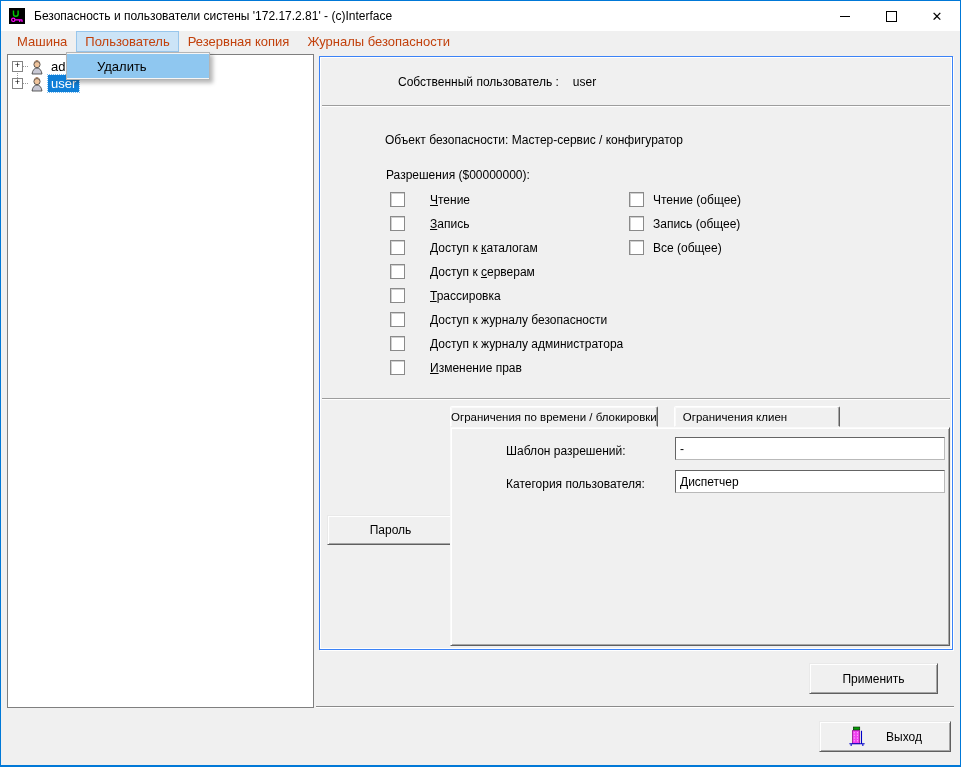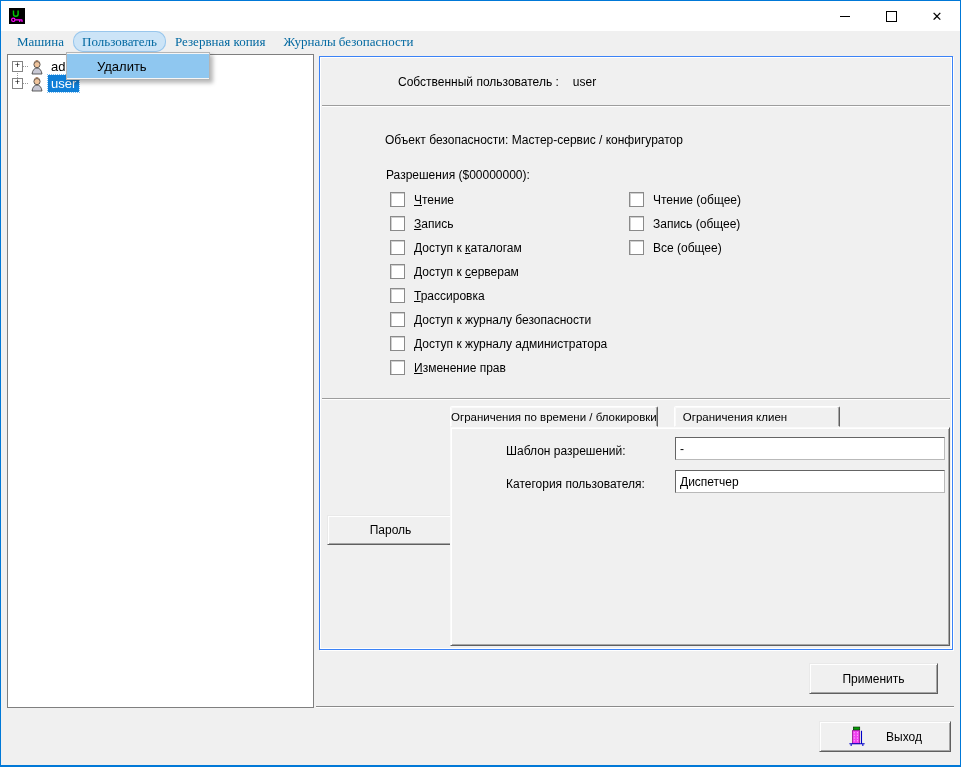--- a/index.html
+++ b/index.html
@@ -11,22 +11,22 @@
   .app-icon{margin-left:8px;width:16px;height:16px;flex:0 0 16px;}
   .title-text{margin-left:9px;font-size:12px;color:#000;white-space:nowrap;}
   .win-controls{margin-left:auto;display:flex;height:100%;}
   .win-btn{width:46px;height:100%;display:flex;align-items:center;justify-content:center;cursor:default;}
   .min-glyph{display:block;width:10px;height:1px;background:#000;}
   .max-glyph{display:block;width:9px;height:9px;border:1px solid #000;}
   .close-glyph{font-size:13px;color:#000;line-height:1;}
 
   
   .menubar{position:absolute;left:0;top:30px;right:0;height:21px;background:#f0f0f0;display:flex;align-items:stretch;padding-left:7px;font-size:13px;}
-  .menu-item{padding:0 9px;display:flex;align-items:center;white-space:nowrap;color:#0369a1;font-family:Liberation Serif, serif;}
-  .menu-item.active{background:#cce4f7;box-shadow:inset 0 0 0 1px #98c6ec;border-radius:10px;}
+  .menu-item{padding:0 9px;display:flex;align-items:center;white-space:nowrap;color:#c2410c;}
+  .menu-item.active{background:#cce4f7;box-shadow:inset 0 0 0 1px #98c6ec;}
 
   
   .tree-panel{position:absolute;left:6px;top:53px;width:305px;height:652px;background:#fff;border:1px solid #7f7f7f;z-index:1;}
   .tree-row{position:absolute;left:4px;height:17px;display:flex;align-items:center;font-size:13px;white-space:nowrap;}
   .tree-row.r0{top:3px;}
   .tree-row.r1{top:20px;}
   .expand-box{width:9px;height:9px;border:1px solid #848484;background:#fff;font-size:9px;line-height:7px;text-align:center;color:#000;flex:0 0 9px;box-sizing:content-box;}
   .tree-conn{width:5px;border-bottom:1px dotted #9a9a9a;height:0;}
   .tree-vline{position:absolute;left:9px;top:14px;height:9px;border-left:1px dotted #9a9a9a;}
   .person-icon{width:16px;height:16px;margin:0 3px 0 1px;flex:0 0 16px;}
@@ -40,21 +40,21 @@
   .cm-arrow{position:absolute;right:10px;top:3px;font-size:14px;}
 
   
   .right-panel{position:absolute;left:318px;top:55px;width:632px;height:592px;background:#f0f0f0;border:1px solid #3b82f6;box-shadow:inset 1px 1px 0 #fff,inset -1px -1px 0 #fff,1px 1px 0 #fff;}
   .panel-header{position:absolute;left:2px;top:2px;right:2px;height:46px;border-bottom:1px solid #9d9d9d;box-shadow:0 1px 0 #fff;display:flex;align-items:center;padding-left:76px;font-size:12px;color:#000;}
   .own-user-value{margin-left:14px;}
   .security-object{position:absolute;left:65px;top:76px;font-size:12px;color:#000;}
   .perm-title{position:absolute;left:66px;top:111px;font-size:12px;color:#000;text-align:right;}
 
   .cb-row{position:absolute;display:flex;align-items:center;font-size:12px;color:#000;white-space:nowrap;}
-  .cb-row.colL{left:70px;}
+  .cb-row.colL{left:70px;gap:16px;}
   .cb-row.colR{left:309px;}
   .checkbox{width:13px;height:13px;background:#fff;border:1px solid #8a8a8a;box-shadow:inset 1px 1px 0 rgba(120,120,120,.35);flex:0 0 13px;}
   .cb-label{margin-left:9px;}
   .u{text-decoration:underline;}
 
   .mid-divider{position:absolute;left:2px;right:2px;top:341px;border-top:1px solid #9d9d9d;box-shadow:0 1px 0 #fff;}
 
   
   .tab-strip{position:absolute;left:130px;top:344px;right:2px;height:26px;display:flex;align-items:flex-end;overflow:hidden;z-index:2;}
   .tab{height:21px;background:#f0f0f0;border:1px solid;border-color:#fff #5f5f5f transparent #fff;box-shadow:inset -1px 0 0 #a8a8a8,inset 1px 1px 0 #fafafa;border-radius:2px 2px 0 0;display:flex;align-items:center;justify-content:center;font-size:11.5px;white-space:nowrap;box-sizing:border-box;color:#000;}
@@ -81,20 +81,21 @@
 
 <div class="window">
 
   <div class="titlebar">
     <svg class="app-icon" viewBox="0 0 16 16">
       <rect width="16" height="16" fill="#000"></rect>
       <path d="M4.5 2.5 v3.5 a2.3 2.3 0 0 0 4.6 0 V2.5" stroke="#00cc00" stroke-width="1.4" fill="none"></path>
       <circle cx="4.3" cy="11.8" r="1.7" stroke="#ff00ff" stroke-width="1.2" fill="none"></circle>
       <path d="M6.2 11.8 h7 M10.7 11.8 v2.2 M13 11.8 v2.2" stroke="#ff00ff" stroke-width="1.2" fill="none"></path>
     </svg>
+    <span class="title-text">Безопасность и пользователи систены '172.17.2.81' - (c)Interface</span>
     <div class="win-controls">
       <div class="win-btn">
           <span class="min-glyph"></span>
         </div>
       <div class="win-btn">
           <span class="max-glyph"></span>
         </div>
       <div class="win-btn">
           <span class="close-glyph">✕</span>
         </div>

